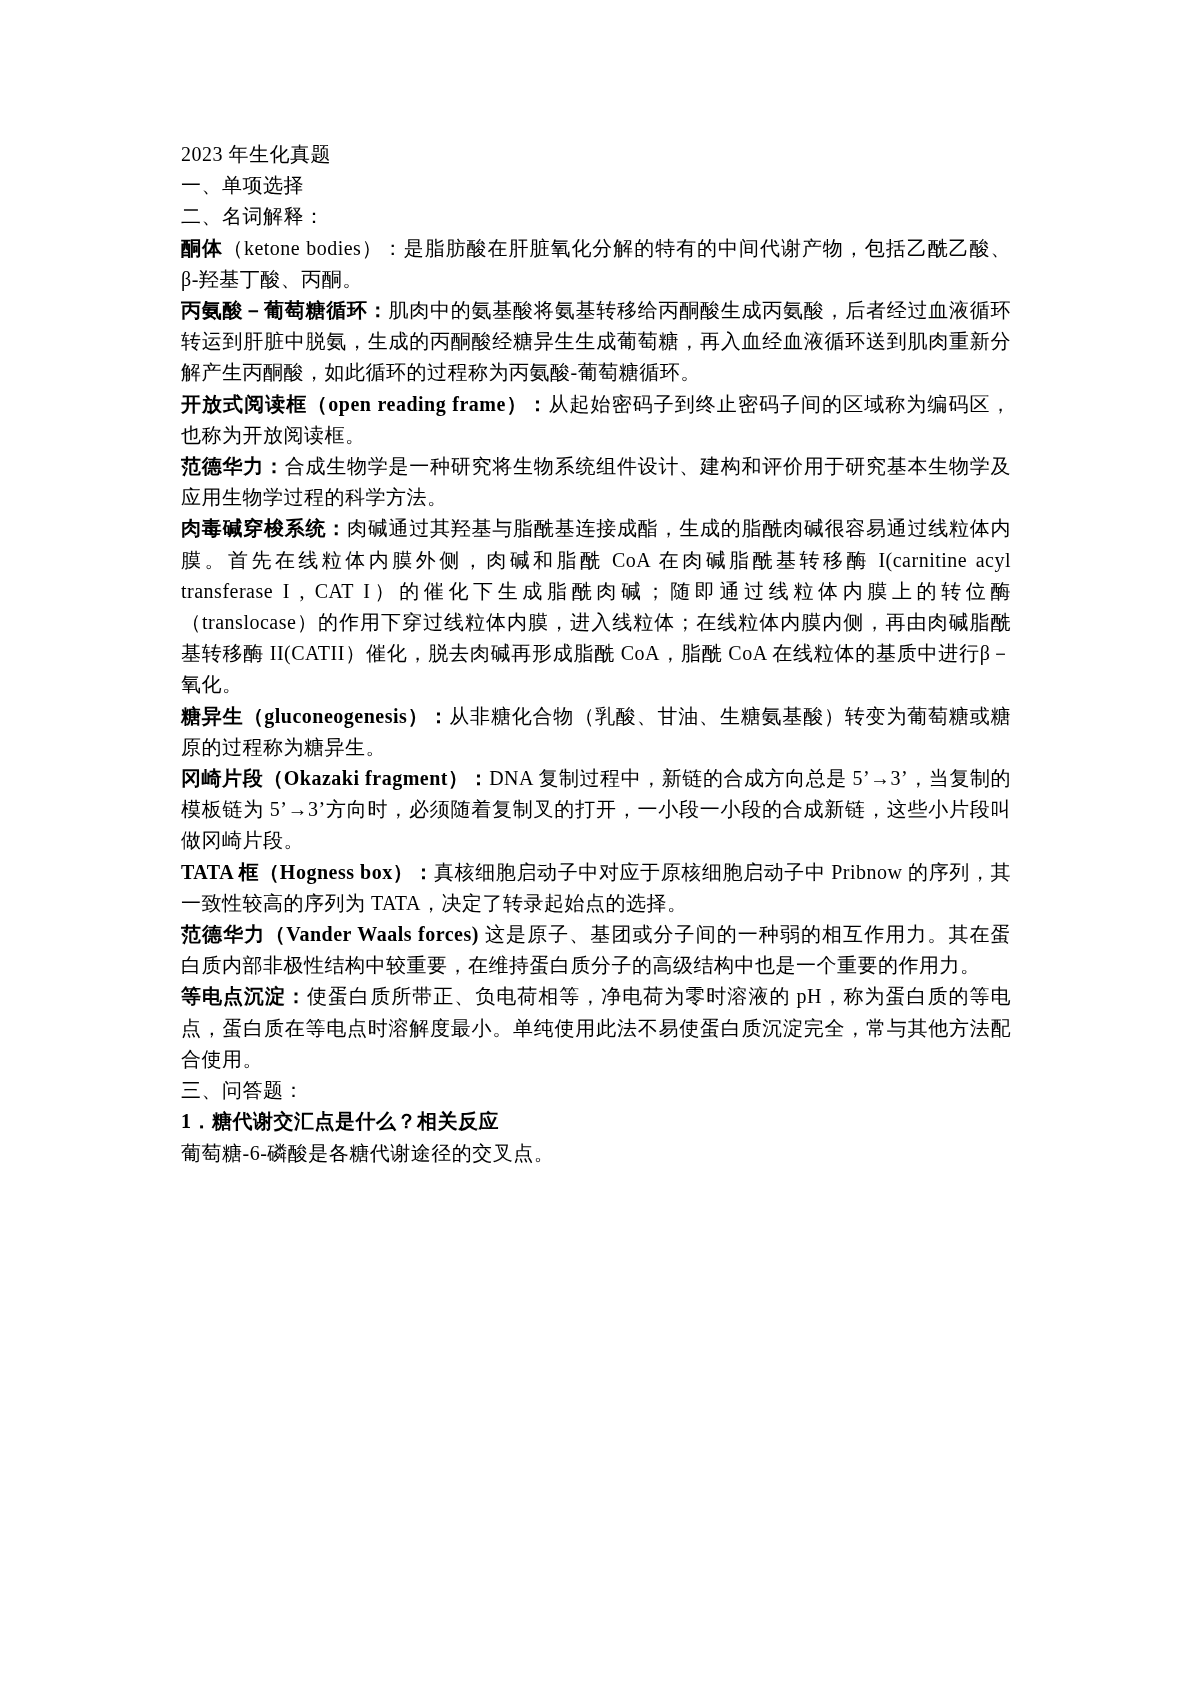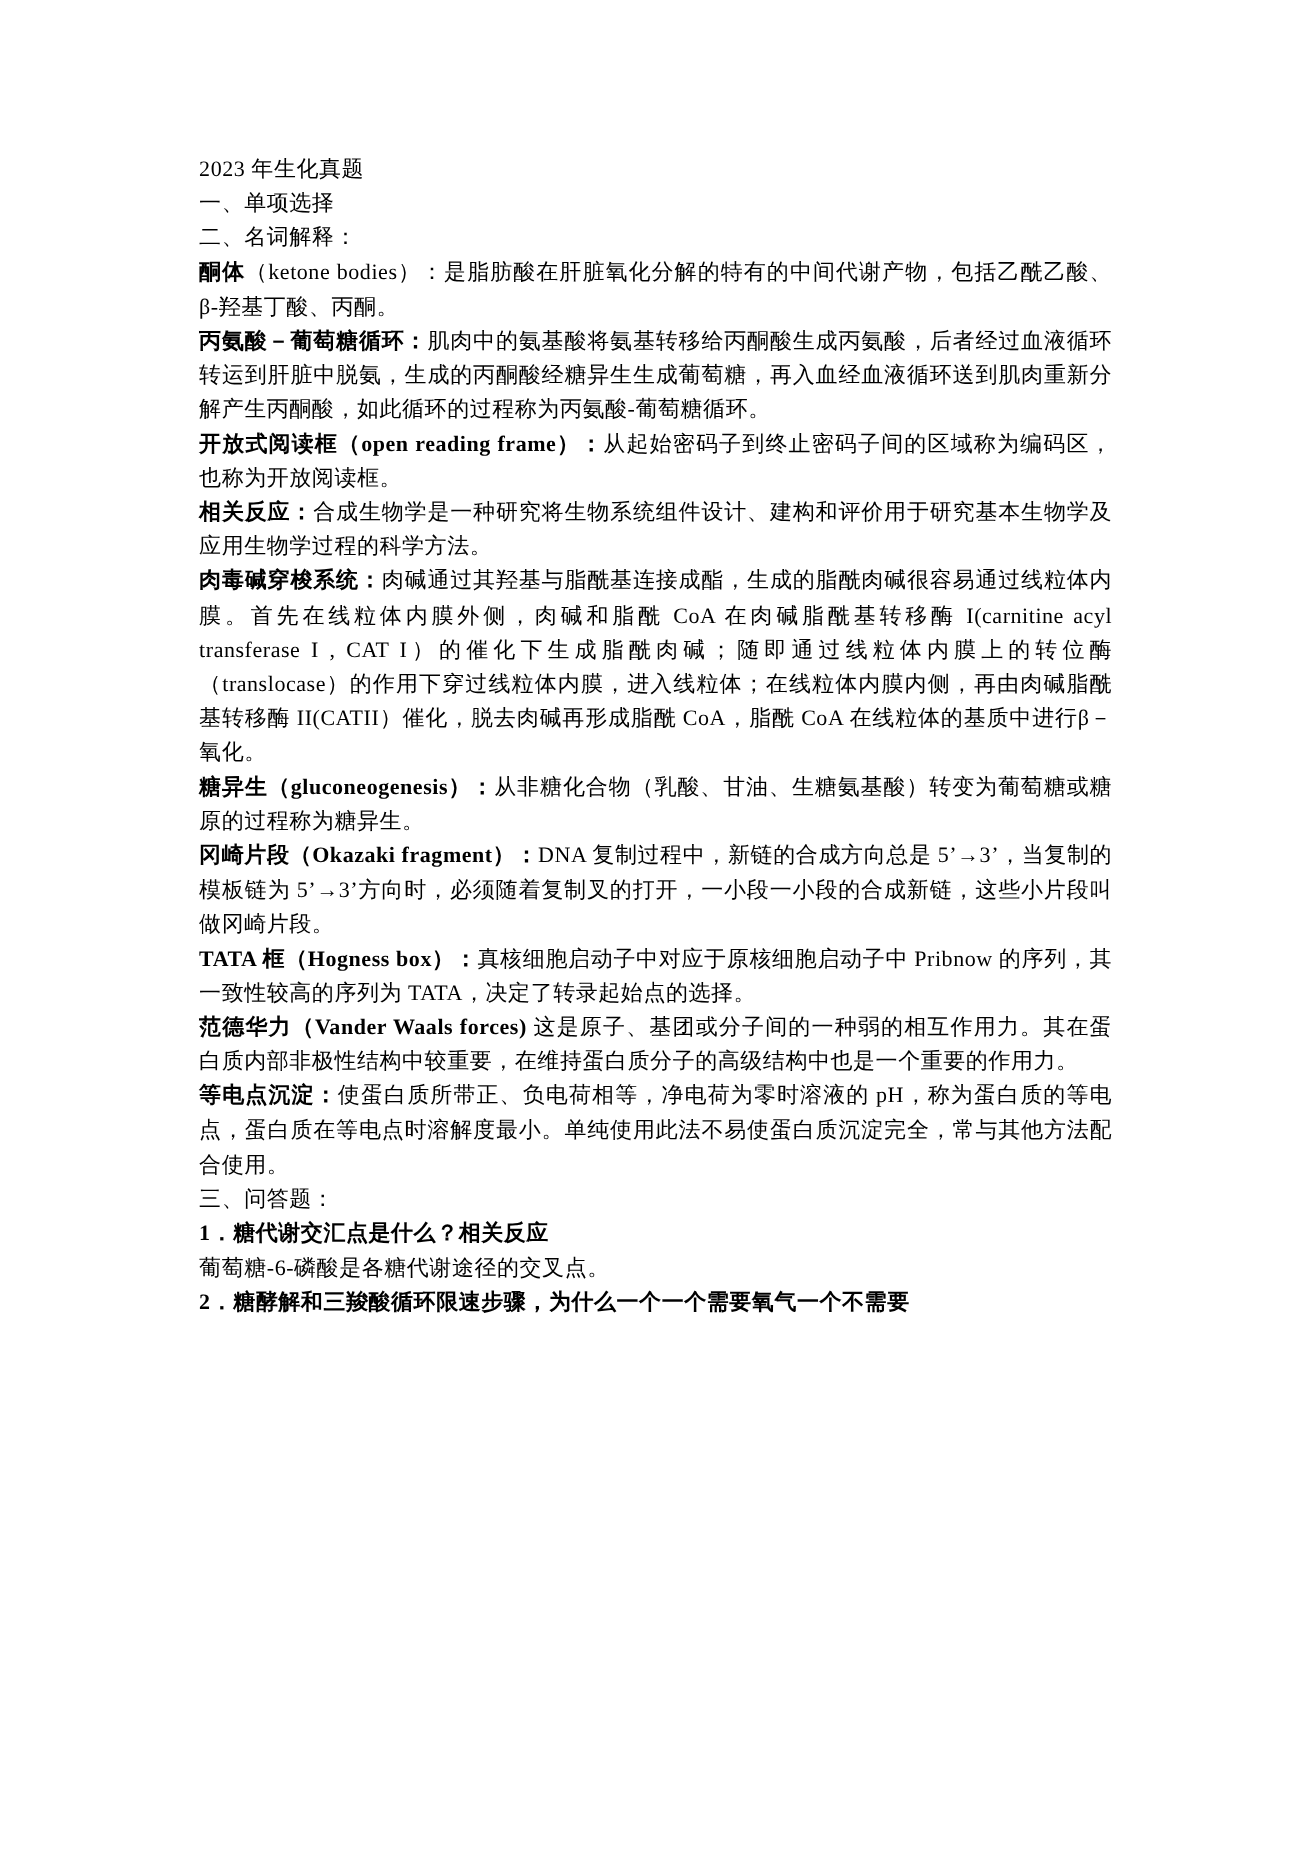--- a/index.html
+++ b/index.html
@@ -44,25 +44,24 @@
 <body>
 
 <div class="doc-page">
   <div class="doc-body">
       <p class="para"><span class="run">2023 年生化真题</span></p>
       <p class="para"><span class="run">一、单项选择</span></p>
       <p class="para"><span class="run">二、名词解释：</span></p>
       <p class="para"><span class="run bold">酮体</span><span class="run">（ketone bodies）：是脂肪酸在肝脏氧化分解的特有的中间代谢产物，包括乙酰乙酸、β-羟基丁酸、丙酮。</span></p>
       <p class="para"><span class="run bold">丙氨酸－葡萄糖循环：</span><span class="run">肌肉中的氨基酸将氨基转移给丙酮酸生成丙氨酸，后者经过血液循环转运到肝脏中脱氨，生成的丙酮酸经糖异生生成葡萄糖，再入血经血液循环送到肌肉重新分解产生丙酮酸，如此循环的过程称为丙氨酸-葡萄糖循环。</span></p>
       <p class="para"><span class="run bold">开放式阅读框（open reading frame）：</span><span class="run">从起始密码子到终止密码子间的区域称为编码区，也称为开放阅读框。</span></p>
-      <p class="para"><span class="run bold">相关反应：</span><span class="run">合成生物学是一种研究将生物系统组件设计、建构和评价用于研究基本生物学及应用生物学过程的科学方法。</span></p>
+      <p class="para"><span class="run bold">范德华力：</span><span class="run">合成生物学是一种研究将生物系统组件设计、建构和评价用于研究基本生物学及应用生物学过程的科学方法。</span></p>
       <p class="para"><span class="run bold">肉毒碱穿梭系统：</span><span class="run">肉碱通过其羟基与脂酰基连接成酯，生成的脂酰肉碱很容易通过线粒体内膜。首先在线粒体内膜外侧，肉碱和脂酰 CoA 在肉碱脂酰基转移酶 I(carnitine acyl transferase I , CAT I）的催化下生成脂酰肉碱；随即通过线粒体内膜上的转位酶（translocase）的作用下穿过线粒体内膜，进入线粒体；在线粒体内膜内侧，再由肉碱脂酰基转移酶 II(CATII）催化，脱去肉碱再形成脂酰 CoA，脂酰 CoA 在线粒体的基质中进行β－氧化。</span></p>
       <p class="para"><span class="run bold">糖异生（gluconeogenesis）：</span><span class="run">从非糖化合物（乳酸、甘油、生糖氨基酸）转变为葡萄糖或糖原的过程称为糖异生。</span></p>
       <p class="para"><span class="run bold">冈崎片段（Okazaki fragment）：</span><span class="run">DNA 复制过程中，新链的合成方向总是 5’→3’，当复制的模板链为 5’→3’方向时，必须随着复制叉的打开，一小段一小段的合成新链，这些小片段叫做冈崎片段。</span></p>
       <p class="para"><span class="run bold">TATA 框（Hogness box）：</span><span class="run">真核细胞启动子中对应于原核细胞启动子中 Pribnow 的序列，其一致性较高的序列为 TATA，决定了转录起始点的选择。</span></p>
       <p class="para"><span class="run bold">范德华力（Vander Waals forces)</span><span class="run"> 这是原子、基团或分子间的一种弱的相互作用力。其在蛋白质内部非极性结构中较重要，在维持蛋白质分子的高级结构中也是一个重要的作用力。</span></p>
       <p class="para"><span class="run bold">等电点沉淀：</span><span class="run">使蛋白质所带正、负电荷相等，净电荷为零时溶液的 pH，称为蛋白质的等电点，蛋白质在等电点时溶解度最小。单纯使用此法不易使蛋白质沉淀完全，常与其他方法配合使用。</span></p>
       <p class="para"><span class="run">三、问答题：</span></p>
       <p class="para"><span class="run bold">1．糖代谢交汇点是什么？相关反应</span></p>
       <p class="para"><span class="run">葡萄糖-6-磷酸是各糖代谢途径的交叉点。</span></p>
-      <p class="para"><span class="run bold">2．糖酵解和三羧酸循环限速步骤，为什么一个一个需要氧气一个不需要</span></p>
     </div>
 </div>
 
 </body></html>

